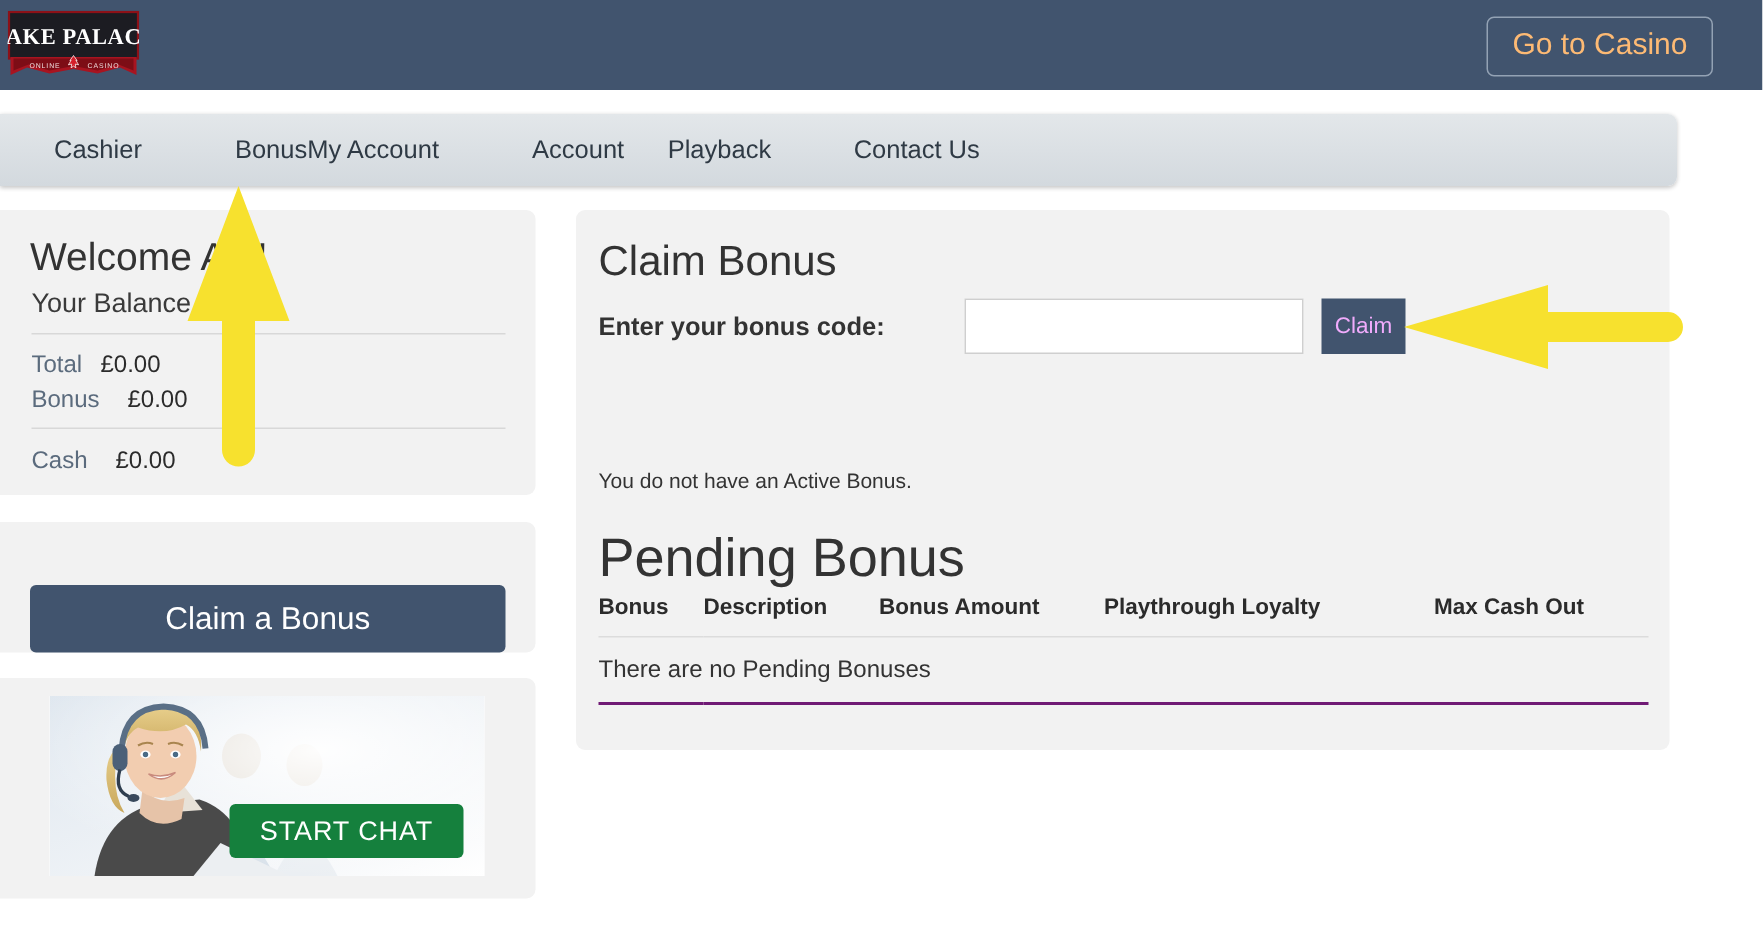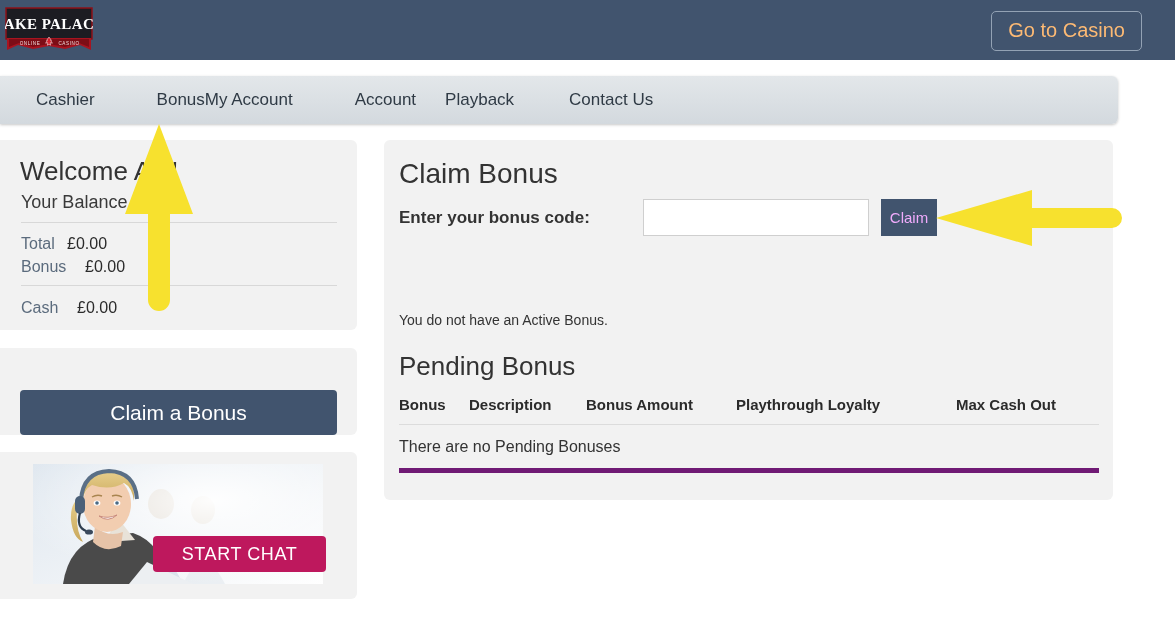--- a/index.html
+++ b/index.html
@@ -112,22 +112,22 @@
     position: absolute; left: 0; top: 452px; width: 357px; height: 147px;
     border-radius: 0 6px 6px 0;
   }
   .livehelp-img {
     position: absolute; left: 33px; top: 464px; width: 290px; height: 120px;
     background: #ffffff;
     overflow: hidden;
   }
   .lh-photo { position: absolute; left: 0; top: 0; width: 290px; height: 120px; }
   .start-chat-btn {
-    position: absolute; left: 153px; top: 536px; width: 173px; height: 36px;
-    background: #be185d; color: #ffffff;
+    position: absolute; left: 153px; top: 536px; width: 156px; height: 36px;
+    background: #15803d; color: #ffffff;
     border: none; border-radius: 4px;
     font-size: 18px; letter-spacing: 0.6px;
     font-family: "Liberation Sans", sans-serif;
     cursor: pointer;
   }
 
   
   .content-panel {
     position: absolute; left: 384px; top: 140px; width: 729px; height: 360px;
     background: #f2f2f2; border-radius: 6px;
@@ -158,37 +158,37 @@
   .h-active {
     position: absolute; left: 399px; top: 269px;
     font-size: 28px; color: #333333;
   }
   .active-text {
     position: absolute; left: 399px; top: 312px;
     font-size: 14px; color: #333333;
   }
   .h-pending {
     position: absolute; left: 399px; top: 351px;
-    font-size: 26px; color: #333333; text-align: center;
+    font-size: 36px; color: #333333; text-align: center;
   }
   .bonus-table {
     position: absolute; left: 399px; top: 396px; width: 700px;
     border-collapse: collapse;
   }
   .bonus-table th {
     text-align: left;
     font-size: 15px; font-weight: bold; color: #2b2b2b;
     padding: 0 0 11px 0;
     border-bottom: 1px solid #dcdcdc;
     white-space: nowrap;
   }
   .bonus-table td {
     font-size: 16px; color: #333333;
     padding: 13px 0 12px 0;
-    border-bottom: 5px solid #701a75;
+    border-bottom: 2px solid #701a75;
   }
   .th-bonus { width: 70px; }
   .th-desc { width: 117px; }
   .th-amount { width: 150px; }
   .th-playthrough { width: 220px; }
 
   
   .arrow { position: absolute; pointer-events: none; }
   .arrow-up { left: 123px; top: 122px; width: 72px; height: 195px; }
   .arrow-left { left: 934px; top: 188px; width: 190px; height: 60px; }

